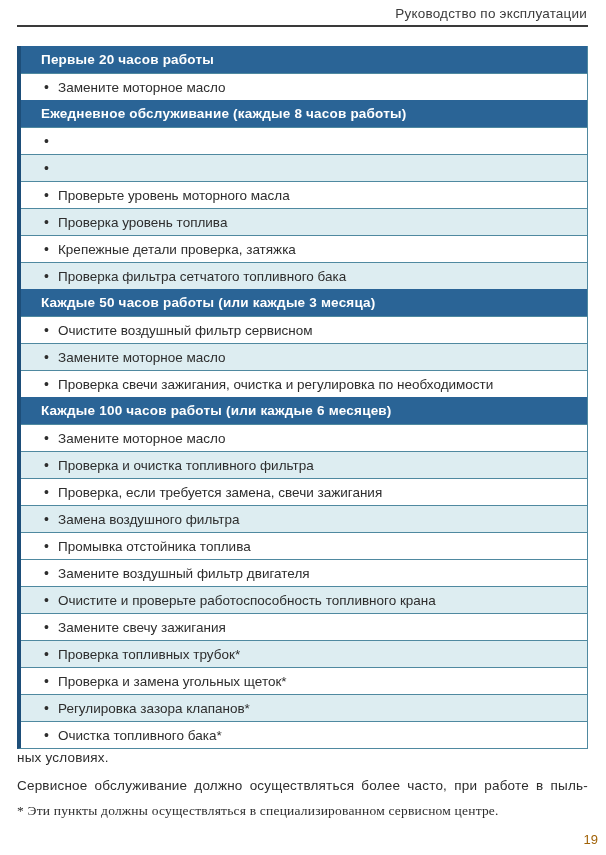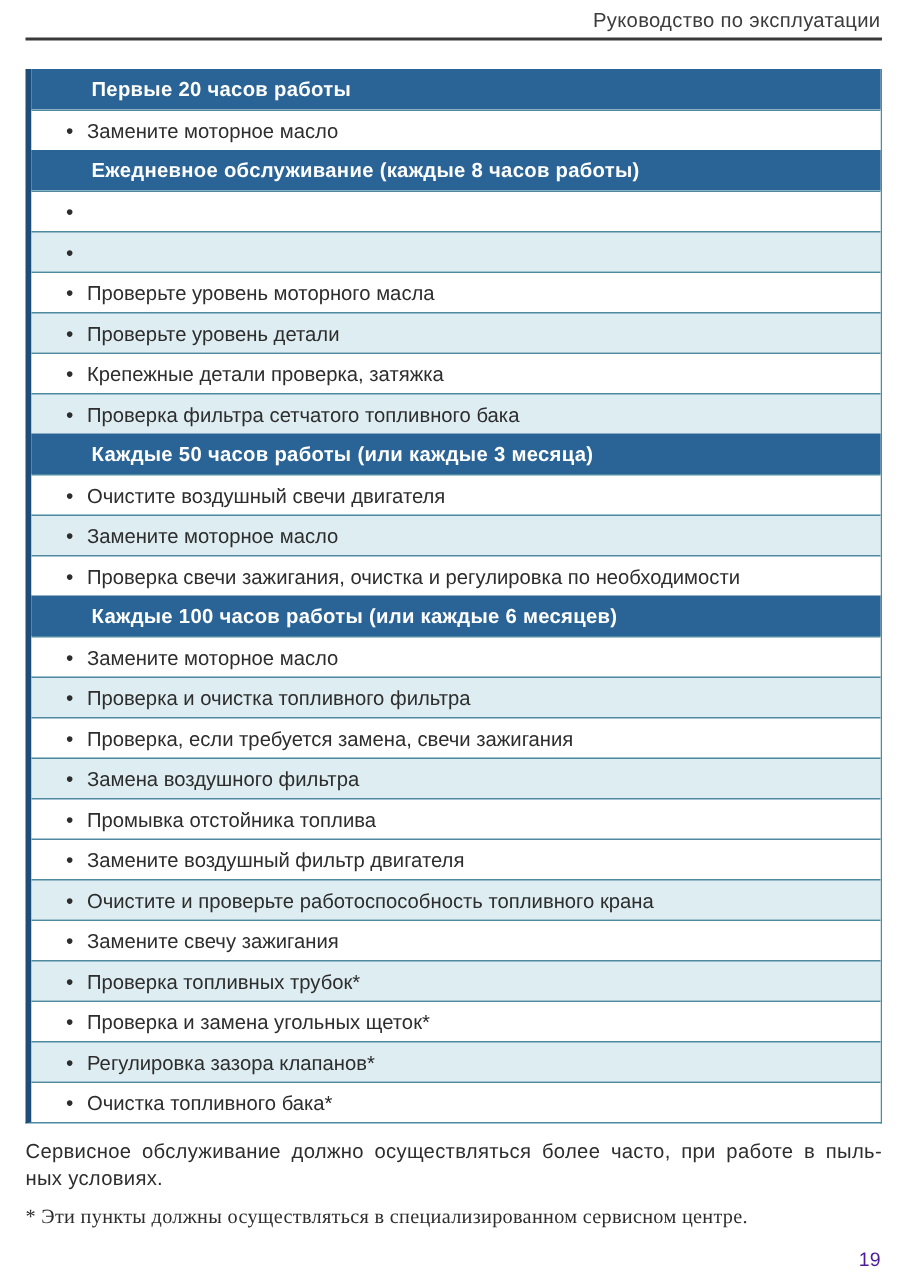--- a/index.html
+++ b/index.html
@@ -47,21 +47,21 @@
     display: flex;
     align-items: center;
     border-top: 1px solid var(--row-border);
     font-size: 13.5px;
   }
   .row:first-child { border-top: none; }
   .header-row {
     background: var(--header-bg);
     color: var(--header-text);
     font-weight: bold;
-    padding-left: 40px;
+    padding-left: 20px;
     border-top: none;
     letter-spacing: 0.2px;
   }
   .item-row { background: #ffffff; padding-left: 23px; }
   .item-row.tinted { background: var(--tint); }
   .bullet {
     width: 14px;
     font-size: 14px;
     line-height: 1;
     flex: 0 0 auto;
@@ -71,24 +71,24 @@
     font-size: 13.5px;
     line-height: 18px;
     color: var(--text);
     letter-spacing: 0.2px;
   }
   .note-first { margin-top: 10px; }
   .note-justified { text-align: justify; text-align-last: justify; }
   .note-asterisk { margin-top: 7px; font-family: Liberation Serif, serif; }
   .page-number {
     position: absolute;
-    right: 19px;
+    right: 8px;
     bottom: 8px;
     font-size: 13px;
-    color: #4c1d95;
+    color: #a16207;
   }
 </style>
 </head>
 <body>
 
 <div class="page">
 
   <div class="header-title">Руководство по эксплуатации</div>
   <div class="header-rule"></div>
 
@@ -104,34 +104,34 @@
       </div>
       <div class="row item-row tinted">
         <span class="bullet">•</span>
       </div>
       <div class="row item-row">
         <span class="bullet">•</span>
         <span class="item-text">Проверьте уровень моторного масла</span>
       </div>
       <div class="row item-row tinted">
         <span class="bullet">•</span>
-        <span class="item-text">Проверьте уровень детали</span>
+        <span class="item-text">Проверка уровень топлива</span>
       </div>
       <div class="row item-row">
         <span class="bullet">•</span>
         <span class="item-text">Крепежные детали проверка, затяжка</span>
       </div>
       <div class="row item-row tinted">
         <span class="bullet">•</span>
         <span class="item-text">Проверка фильтра сетчатого топливного бака</span>
       </div>
       <div class="row header-row">Каждые 50 часов работы (или каждые 3 месяца)</div>
       <div class="row item-row">
         <span class="bullet">•</span>
-        <span class="item-text">Очистите воздушный свечи двигателя</span>
+        <span class="item-text">Очистите воздушный фильтр сервисном</span>
       </div>
       <div class="row item-row tinted">
         <span class="bullet">•</span>
         <span class="item-text">Замените моторное масло</span>
       </div>
       <div class="row item-row">
         <span class="bullet">•</span>
         <span class="item-text">Проверка свечи зажигания, очистка и регулировка по необходимости</span>
       </div>
       <div class="row header-row">Каждые 100 часов работы (или каждые 6 месяцев)</div>
@@ -178,18 +178,18 @@
       <div class="row item-row tinted">
         <span class="bullet">•</span>
         <span class="item-text">Регулировка  зазора клапанов*</span>
       </div>
       <div class="row item-row">
         <span class="bullet">•</span>
         <span class="item-text">Очистка топливного бака*</span>
       </div>
     </div>
 
+  <div class="note">ных условиях.</div>
   <div class="note note-first note-justified">Сервисное обслуживание должно осуществляться более часто, при работе в пыль-</div>
-  <div class="note">ных условиях.</div>
   <div class="note note-asterisk">* Эти пункты должны осуществляться в специализированном сервисном центре.</div>
 
   <div class="page-number">19</div>
 </div>
 
 </body></html>

